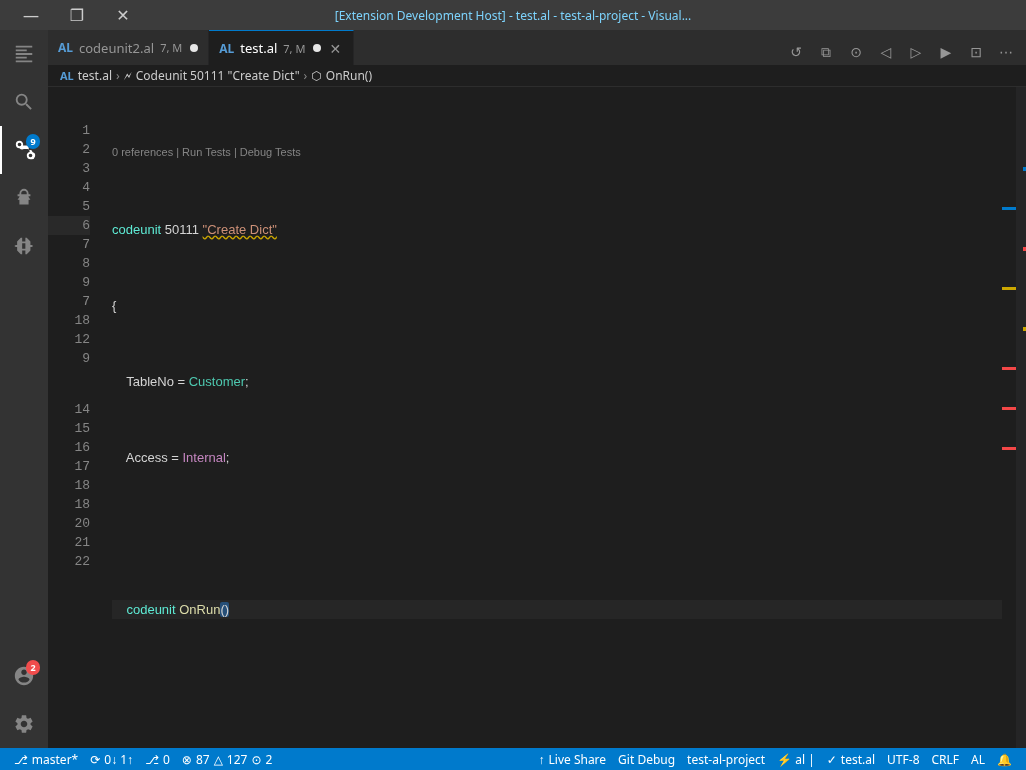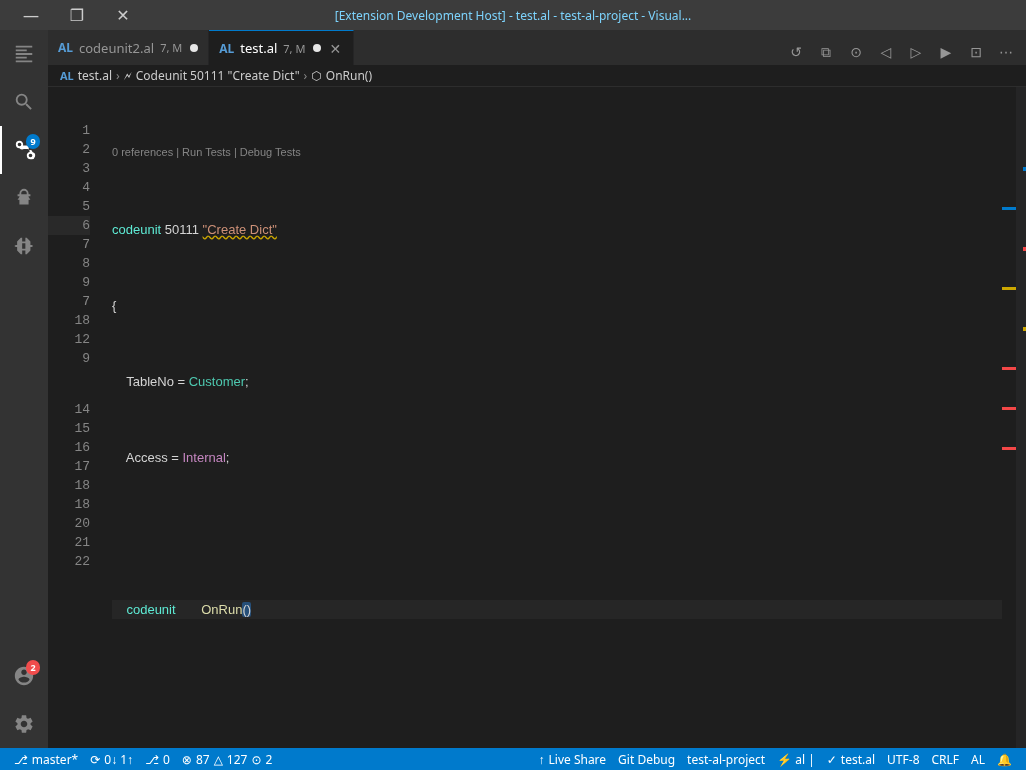--- a/index.html
+++ b/index.html
@@ -240,21 +240,21 @@
       overflow: hidden;
       white-space: pre;
       padding-top: 0;
     }
 
     
     .kw { color: #5eead4; }
     .kw2 { color: #c586c0; }
     .str { color: #ce9178; }
     .type { color: #4ec9b0; }
-    .fn { color: #dcdcaa; margin-left: 22px; }
+    .fn { color: #dcdcaa; }
     .squiggle-yellow { text-decoration: underline wavy #cca700; }
 
     
     #scrollbar-area {
       width: 14px;
       background: #1e1e1e;
       position: relative;
       flex-shrink: 0;
     }
     .scrollbar-mark {

